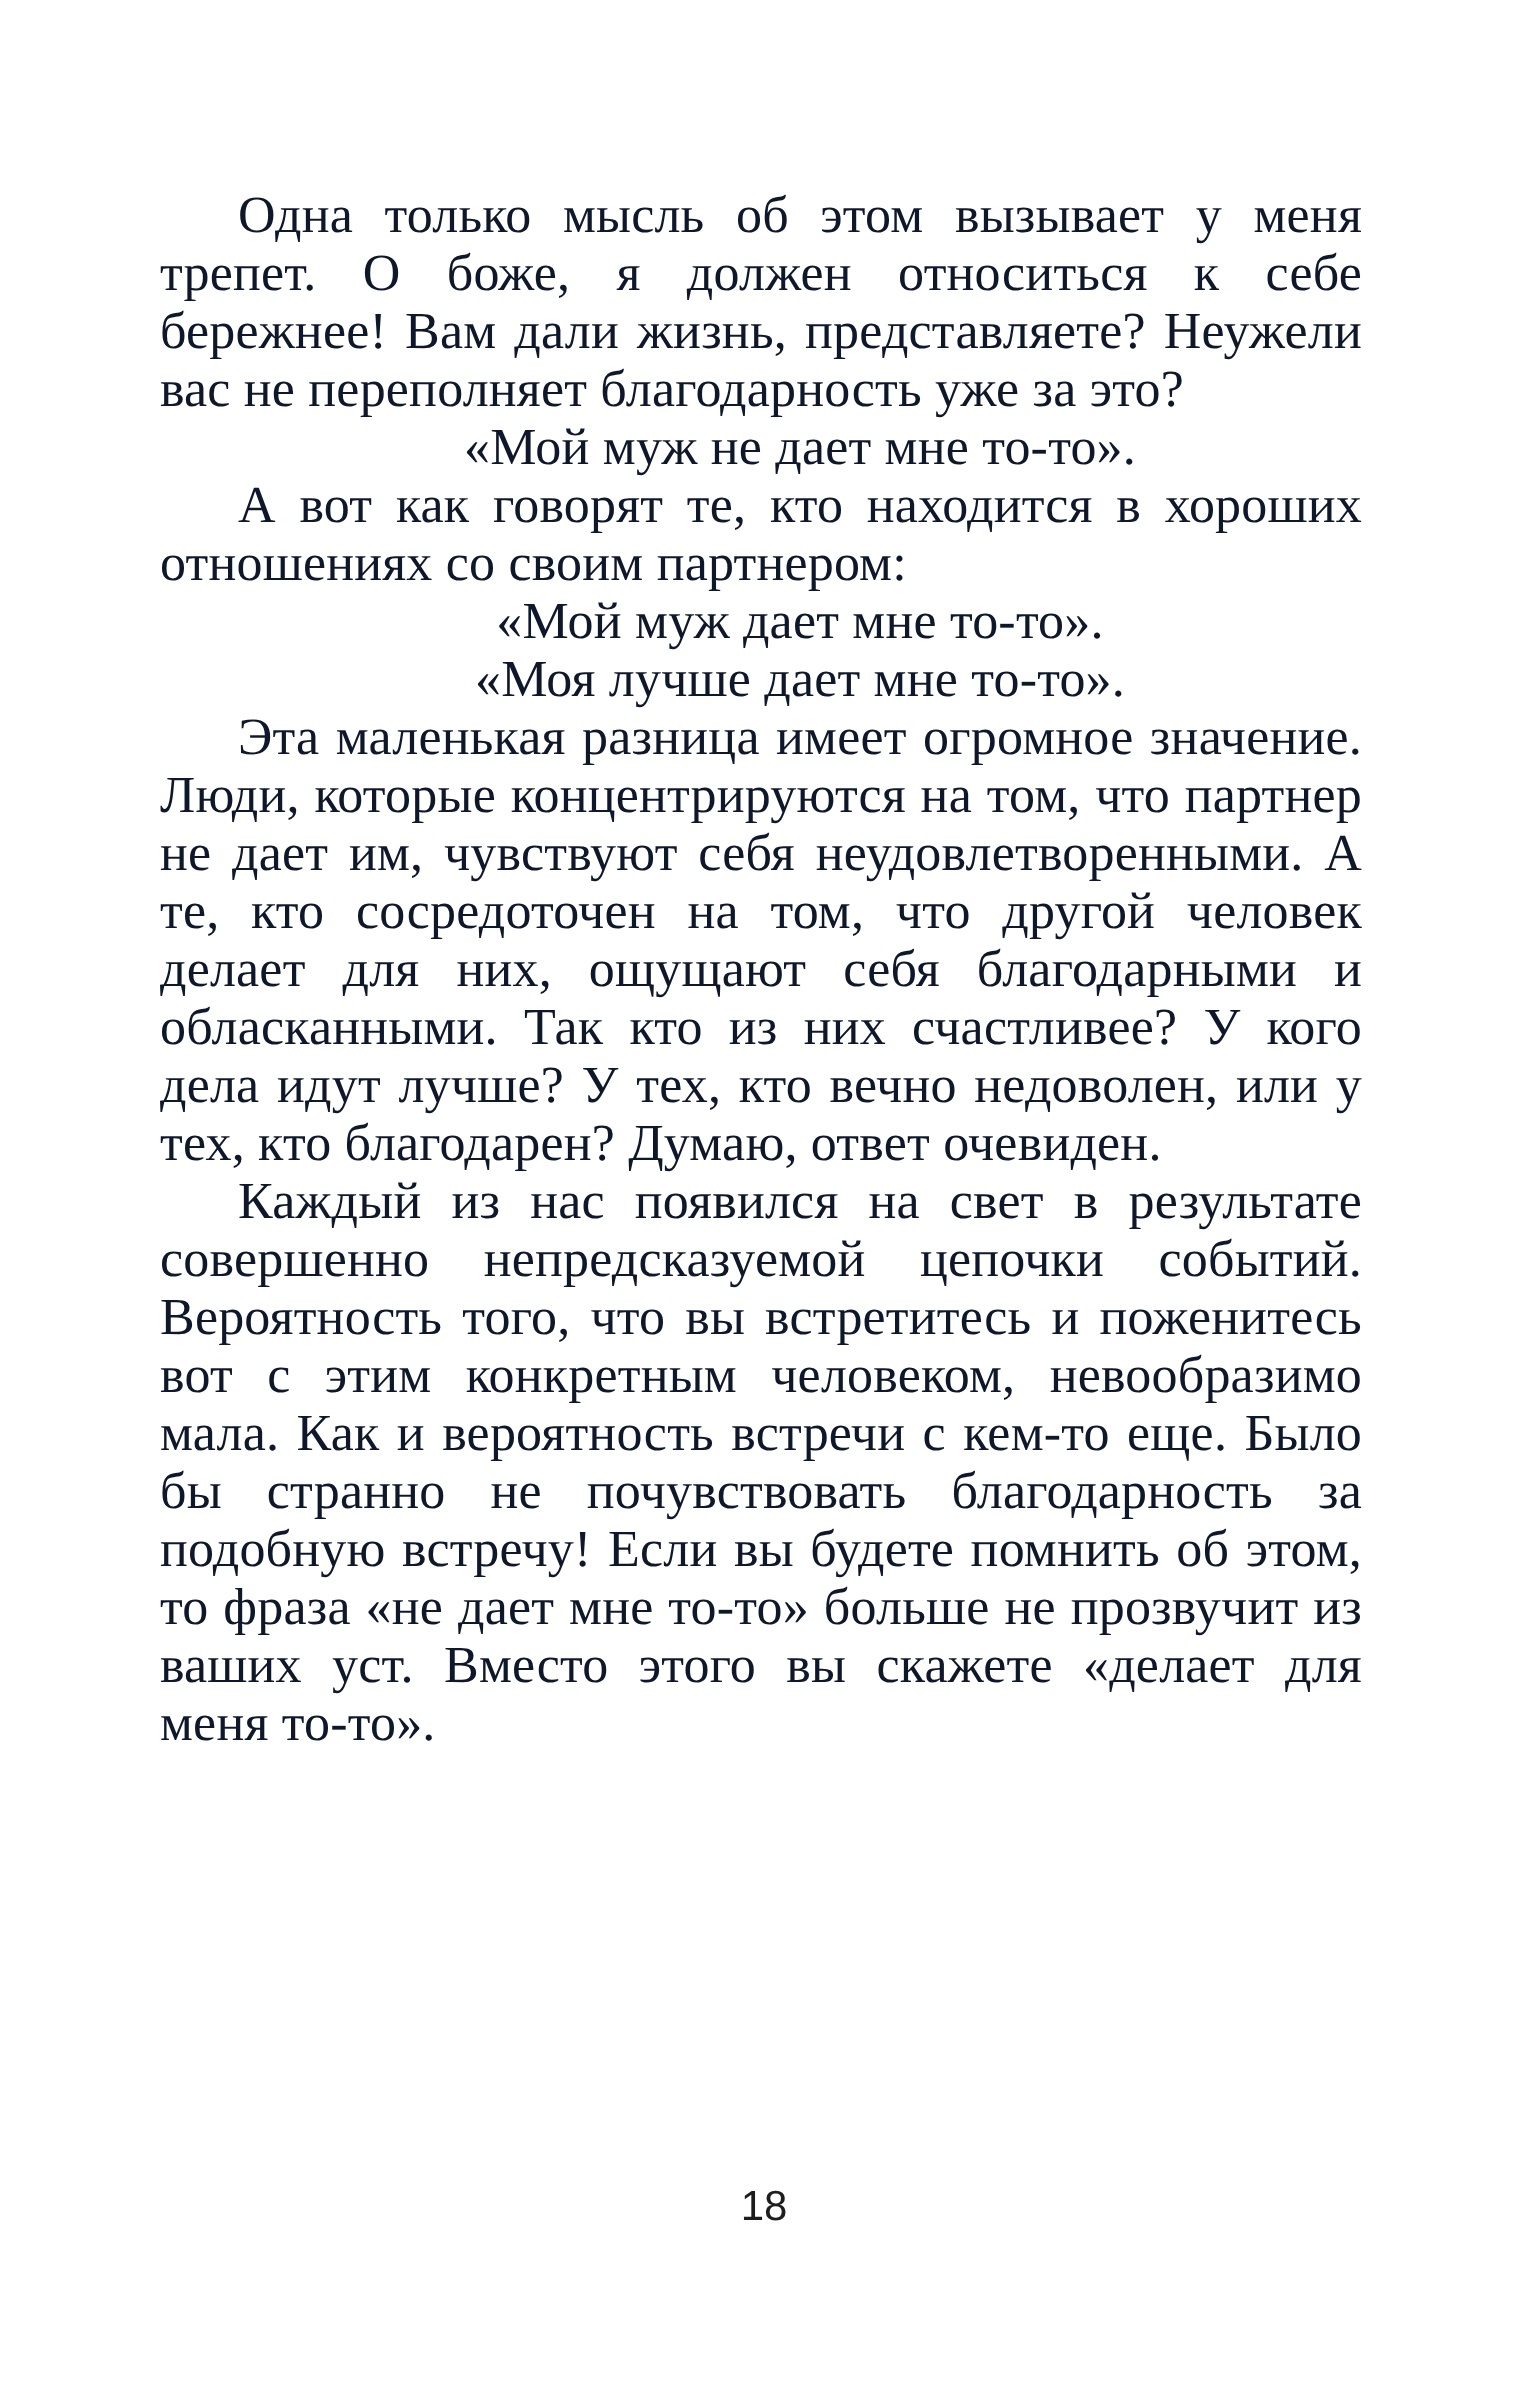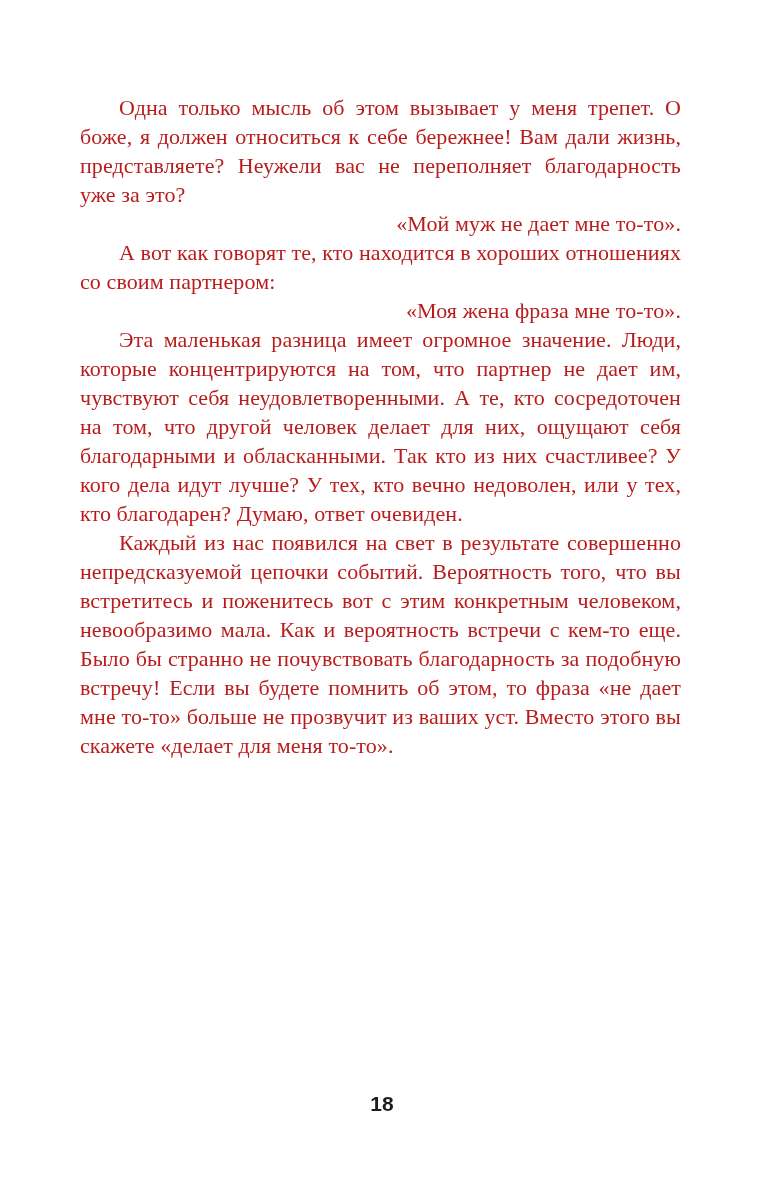--- a/index.html
+++ b/index.html
@@ -17,57 +17,58 @@
     .book-page {
       position: absolute;
       inset: 0;
       background: #ffffff;
     }
     .text-block {
       position: absolute;
       left: 80px;
       top: 93px;
       width: 601px;
-      color: #b91c1c;
-      font-size: 22px;
+      color: #0f172a;
+      font-size: 26px;
       line-height: 29px;
       text-align: justify;
       letter-spacing: 0.1px;
     }
     .text-block p {
       margin: 0;
       padding: 0;
       text-indent: 39px;
       hyphens: auto;
       -webkit-hyphens: auto;
     }
     .text-block p.quote-line {
-      text-align: right;
+      text-align: center;
     }
     .page-number {
       position: absolute;
       top: 1092px;
       left: 0;
       width: 764px;
       text-align: center;
       font-family: "Liberation Sans", "DejaVu Sans", sans-serif;
-      font-weight: bold;
+      font-weight: normal;
       font-size: 21px;
       color: #1d1d1d;
     }
   </style>
 </head>
 <body>
 
 <div class="book-page">
 
   <div class="text-block">
     <p>Одна только мысль об этом вызывает у меня трепет. О боже, я должен относиться к себе бережнее! Вам дали жизнь, представляете? Неужели вас не переполняет благодарность уже за это?</p>
     <p class="quote-line">«Мой муж не дает мне то-то».</p>
     <p>А вот как говорят те, кто находится в хороших отношениях со своим партнером:</p>
-    <p class="quote-line">«Моя жена фраза мне то-то».</p>
+    <p class="quote-line">«Мой муж дает мне то-то».</p>
+    <p class="quote-line">«Моя лучше дает мне то-то».</p>
     <p>Эта маленькая разница имеет огромное значение. Люди, которые концентрируются на том, что партнер не дает им, чувствуют себя неудовлетворенными. А те, кто сосредоточен на том, что другой человек делает для них, ощущают себя благодарными и обласканными. Так кто из них счастливее? У кого дела идут лучше? У тех, кто вечно недоволен, или у тех, кто благодарен? Думаю, ответ очевиден.</p>
     <p>Каждый из нас появился на свет в результате совершенно непредсказуемой цепочки событий. Вероятность того, что вы встретитесь и поженитесь вот с этим конкретным человеком, невообразимо мала. Как и вероятность встречи с кем-то еще. Было бы странно не почувствовать благодарность за подобную встречу! Если вы будете помнить об этом, то фраза «не дает мне то-то» больше не прозвучит из ваших уст. Вместо этого вы скажете «делает для меня то-то».</p>
   </div>
 
   <div class="page-number">18</div>
 
 </div>
 
 </body></html>

